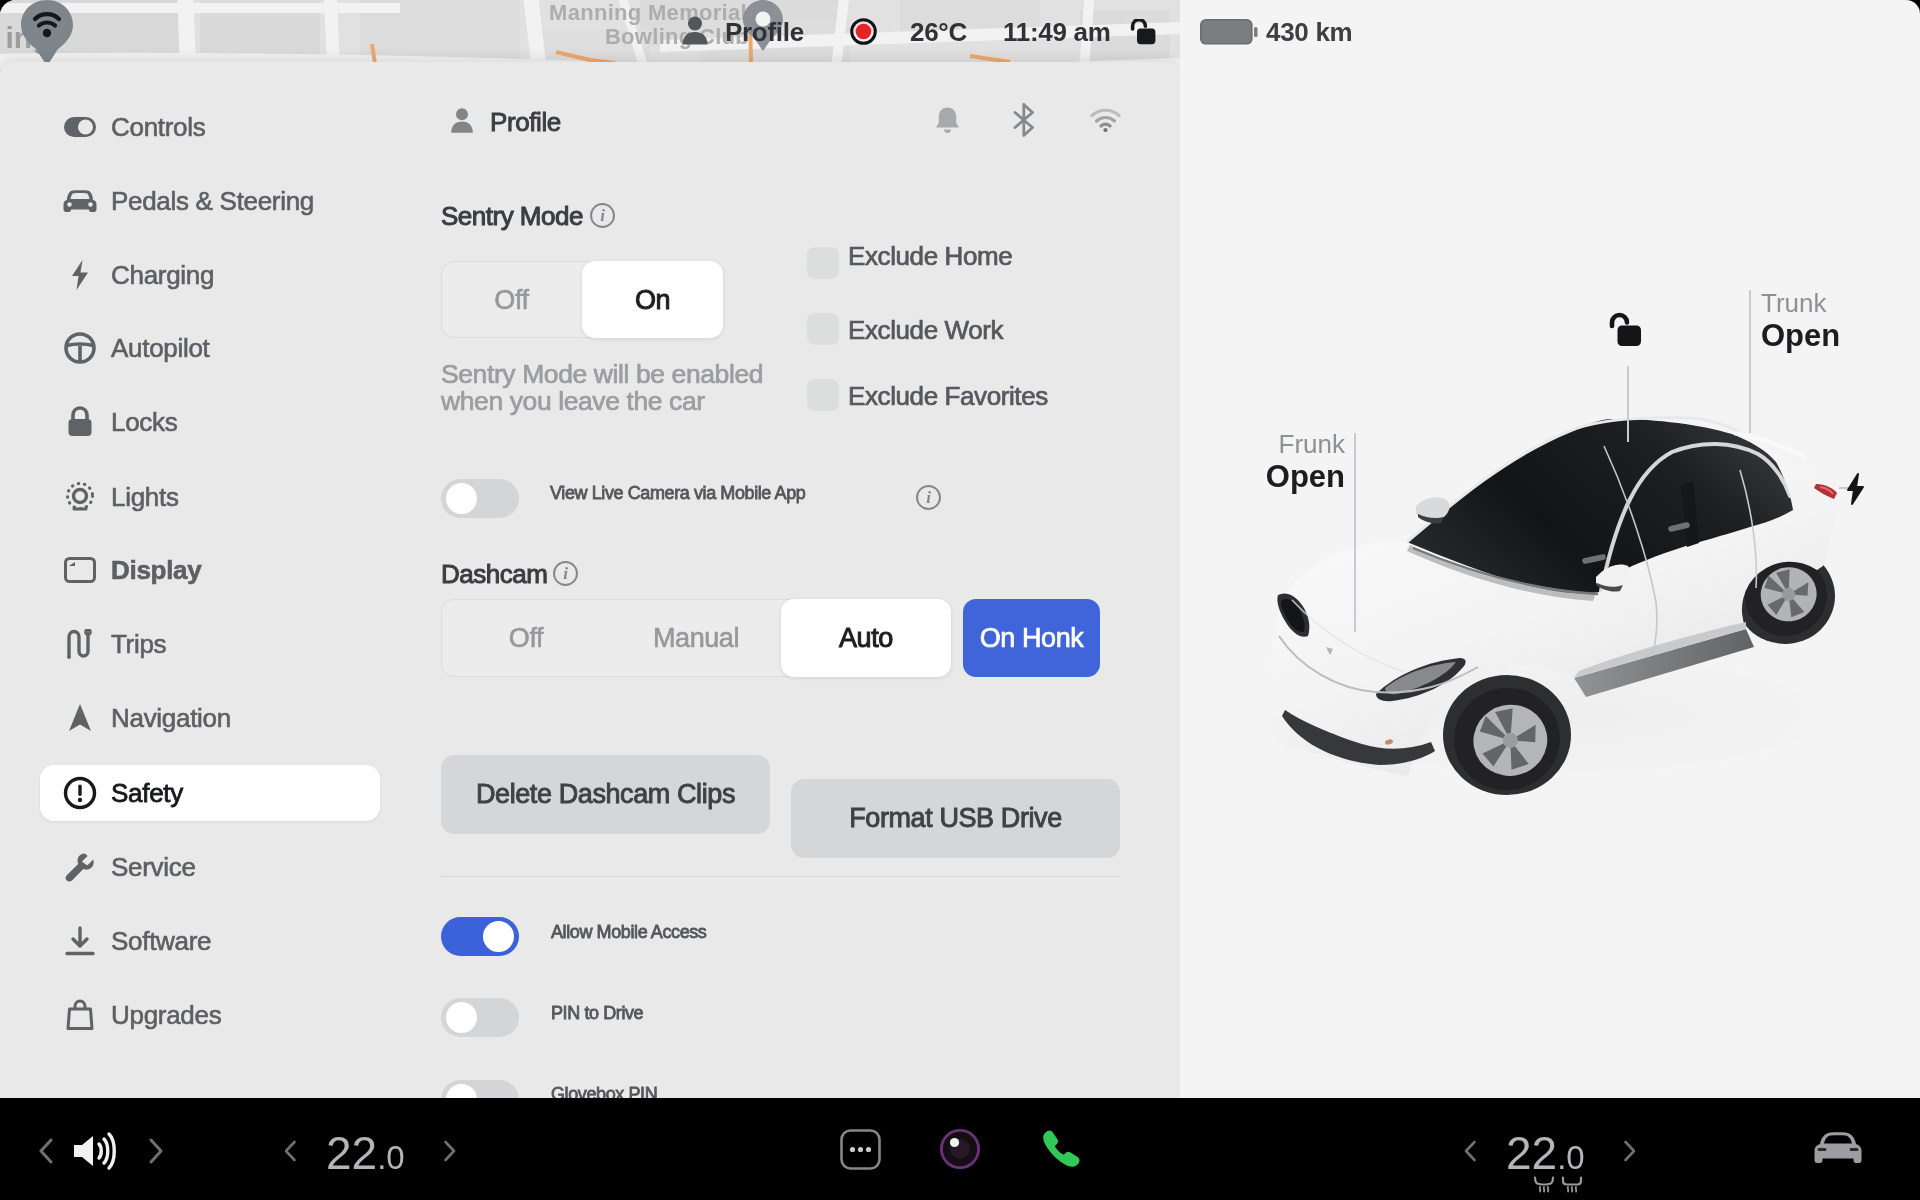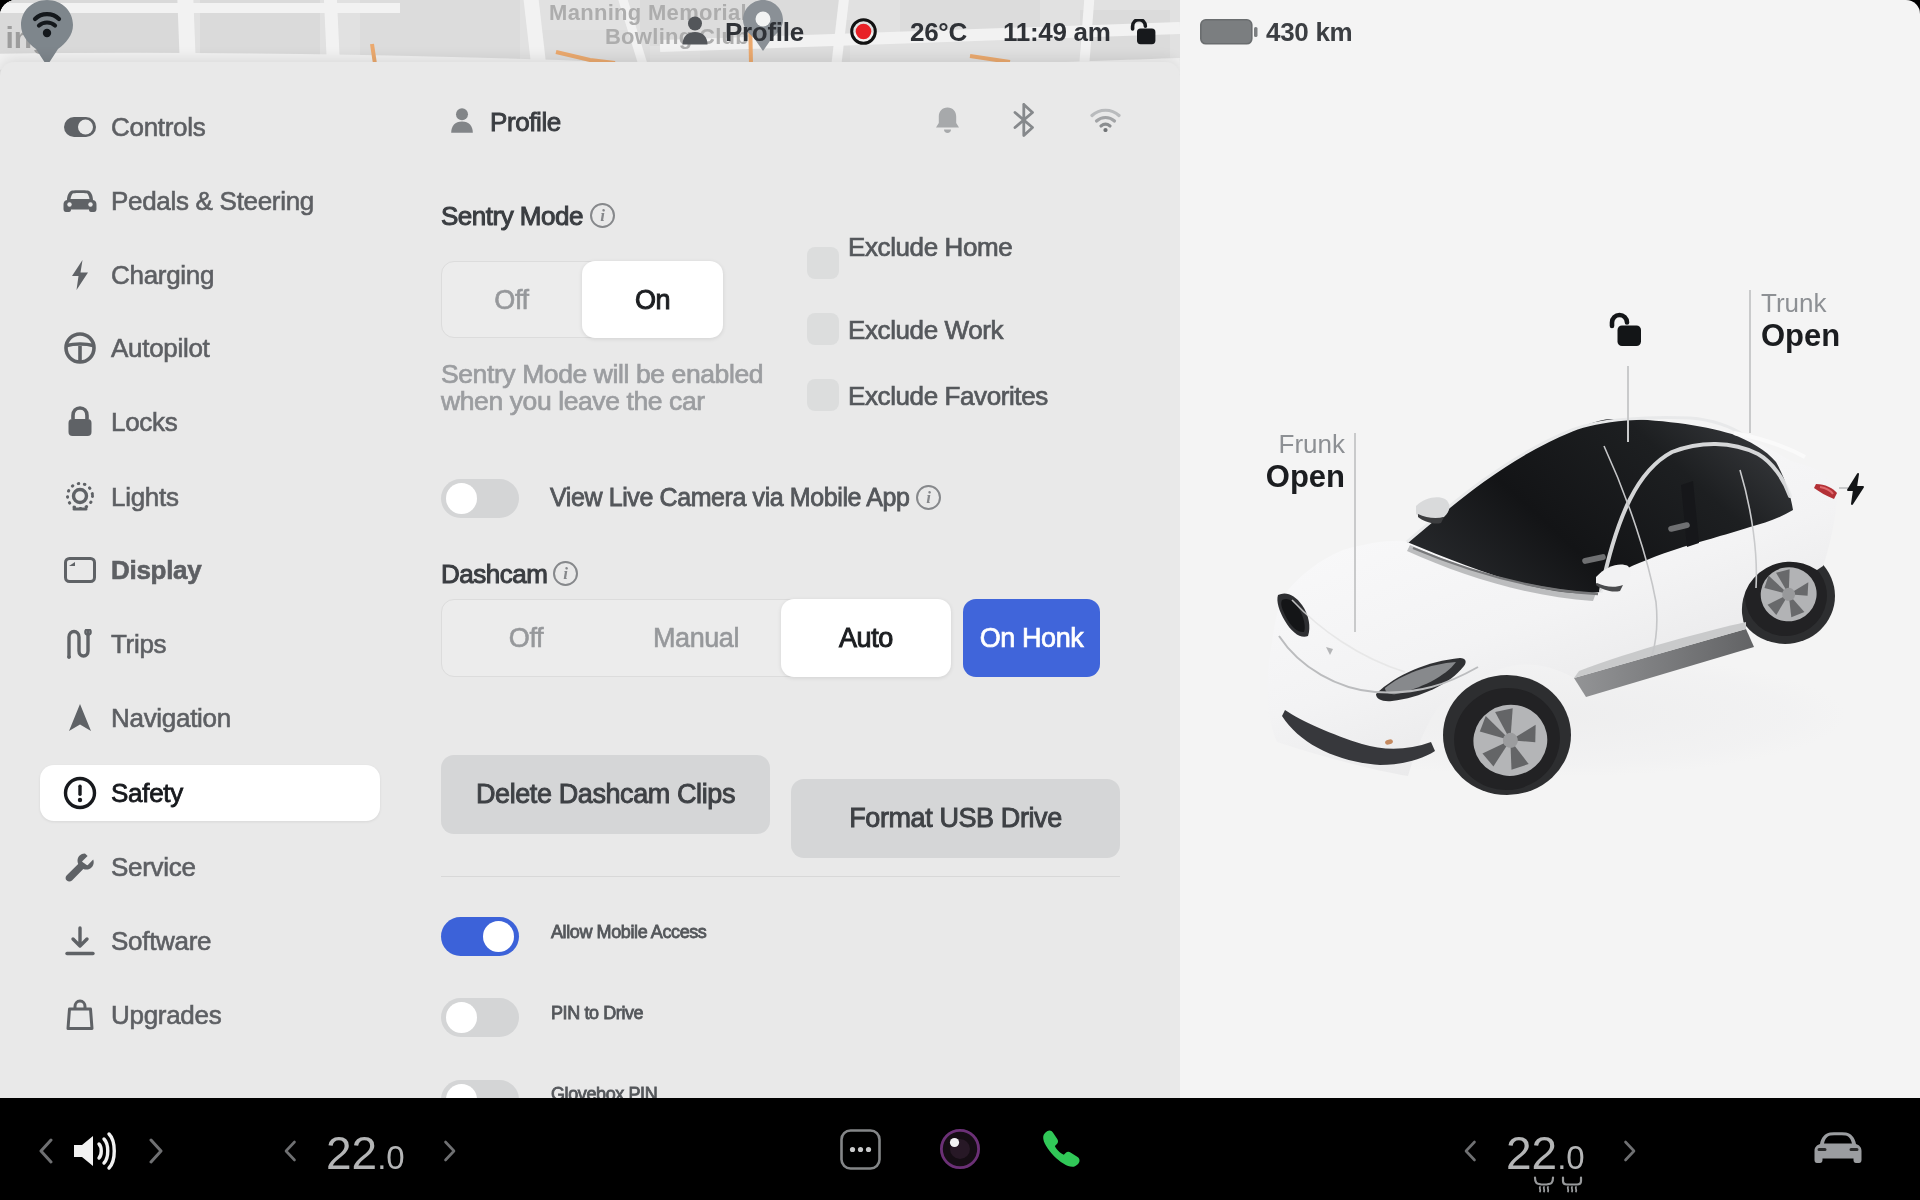--- a/index.html
+++ b/index.html
@@ -428,30 +428,30 @@
 
     <div class="abs h1" style="left:441px;top:139px;">Sentry Mode</div>
     <div class="abs info" style="left:590px;top:141px;">i</div>
     <div class="seg" style="left:441px;top:199px;width:282px;height:77px;"></div>
     <div class="segwhite" style="left:582px;top:199px;width:141px;height:77px;"></div>
     <div class="seglabel" style="left:441px;top:223px;width:141px;">Off</div>
     <div class="seglabel seldark" style="left:582px;top:223px;width:141px;">On</div>
     <div class="abs gray" style="left:441px;top:299px;font-size:26.5px;letter-spacing:-0.4px;line-height:27px;-webkit-text-stroke:0.7px #9b9da0;">Sentry Mode will be enabled<br>when you leave the car</div>
 
     <div class="chk" style="left:807px;top:185px;"></div>
-    <div class="chklb" style="left:848px;top:170px;">Exclude Home</div>
+    <div class="chklb" style="left:848px;top:179px;">Exclude Home</div>
     <div class="chk" style="left:807px;top:251px;"></div>
     <div class="chklb" style="left:848px;top:253px;">Exclude Work</div>
     <div class="chk" style="left:807px;top:317px;"></div>
     <div class="chklb" style="left:848px;top:319px;">Exclude Favorites</div>
 
     <div class="toggle" style="left:441px;top:417px;">
         <div class="knob"></div>
       </div>
-    <div class="toglb" style="left:550px;top:421px;font-size:25px;">View Live Camera via Mobile App</div>
+    <div class="toglb" style="left:550px;top:421px;font-size:18px;">View Live Camera via Mobile App</div>
     <div class="abs info" style="left:916px;top:423px;">i</div>
 
     <div class="abs h1" style="left:441px;top:497px;">Dashcam</div>
     <div class="abs info" style="left:553px;top:499px;">i</div>
     <div class="seg" style="left:441px;top:537px;width:510px;height:78px;"></div>
     <div class="segwhite" style="left:781px;top:537px;width:170px;height:78px;"></div>
     <div class="seglabel" style="left:441px;top:561px;width:170px;">Off</div>
     <div class="seglabel" style="left:611px;top:561px;width:170px;">Manual</div>
     <div class="seglabel seldark" style="left:781px;top:561px;width:170px;">Auto</div>
     <div class="bluebtn" style="left:963px;top:537px;width:137px;height:78px;">On Honk</div>

